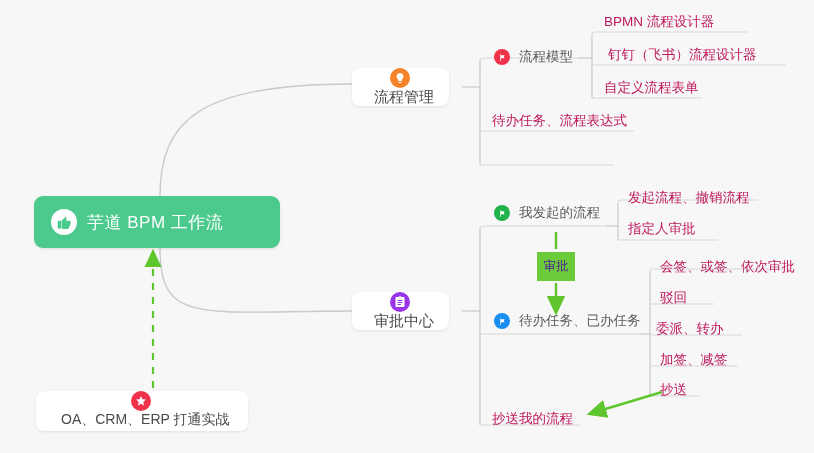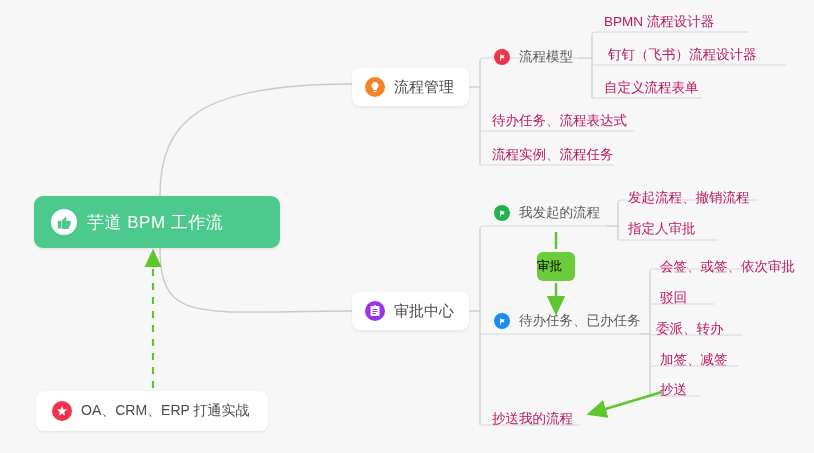--- a/index.html
+++ b/index.html
@@ -57,20 +57,21 @@
   .card-node {
     position: absolute;
     background: #ffffff;
     border-radius: 8px;
     box-shadow: 0 1px 3px rgba(0,0,0,0.09);
     display: flex;
     align-items: center;
     box-sizing: border-box;
     padding: 0 15px 0 13px;
     height: 38px;
+    flex-direction: column;
   }
   .card-label {
     font-size: 14px;
     color: #4a4a4a;
     margin-left: 9px;
     white-space: nowrap;
   }
   .card-node.wide .card-label {
     font-size: 15px;
   }
@@ -113,25 +114,26 @@
     color: #be185d;
   }
 
   
   .leaf-flag .leaf-text { margin-left: 9px; }
 
   
   .anno-badge {
     position: absolute;
     background: #6ccb3a;
-    border-radius: 6px;
-    color: #000000;
+    border-radius: 0;
+    color: #4c1d95;
     font-size: 12.5px;
     display: flex;
     align-items: center;
+    justify-content: center;
     box-sizing: border-box;
   }
   #anno-approve {
     left: 537px;
     top: 252px;
     width: 38px;
     height: 29px;
   }
 </style>
 </head>
@@ -226,23 +228,20 @@
   <div class="leaf" style="left:608px; top:42px;">
     <span class="leaf-text plain">钉钉（飞书）流程设计器</span>
   </div>
   <div class="leaf" style="left:604px; top:75px;">
     <span class="leaf-text plain">自定义流程表单</span>
   </div>
 
   <div class="leaf" style="left:492px; top:108px;">
     <span class="leaf-text plain">待办任务、流程表达式</span>
   </div>
-  <div class="leaf" style="left:492px; top:142px;">
-    <span class="leaf-text plain">流程实例、流程任务</span>
-  </div>
 
   <div class="card-node wide" id="node-approval-center">
     <span class="badge" style="background:#9b34e8;">
       <svg width="12" height="12" viewBox="0 0 24 24" fill="#ffffff">
         <path d="M19 2h-4.18C14.4.84 13.3 0 12 0c-1.3 0-2.4.84-2.82 2H5c-1.1 0-2 .9-2 2v16c0 1.1.9 2 2 2h14c1.1 0 2-.9 2-2V4c0-1.1-.9-2-2-2zm-7 0c.55 0 1 .45 1 1s-.45 1-1 1-1-.45-1-1 .45-1 1-1zm2 16H7v-2h7v2zm3-4H7v-2h10v2zm0-4H7V8h10v2z"></path>
       </svg>
     </span>
     <span class="card-label">审批中心</span>
   </div>
 

